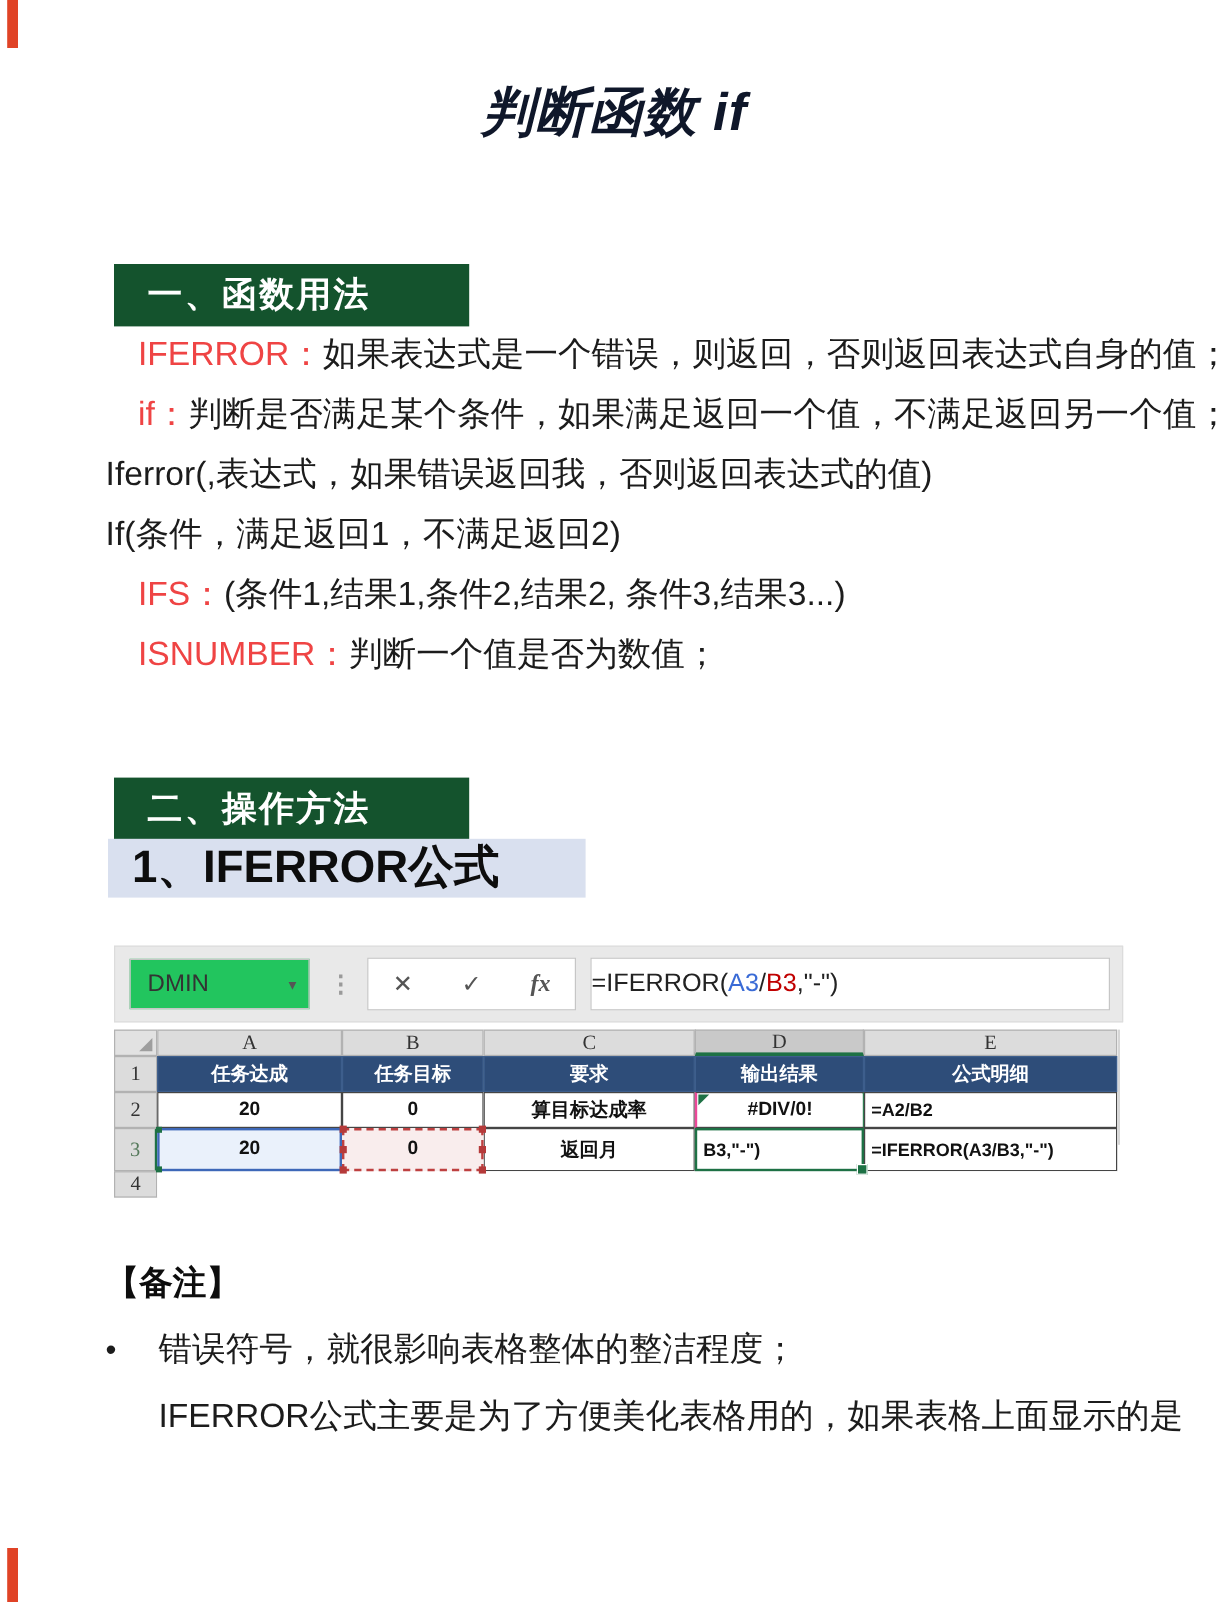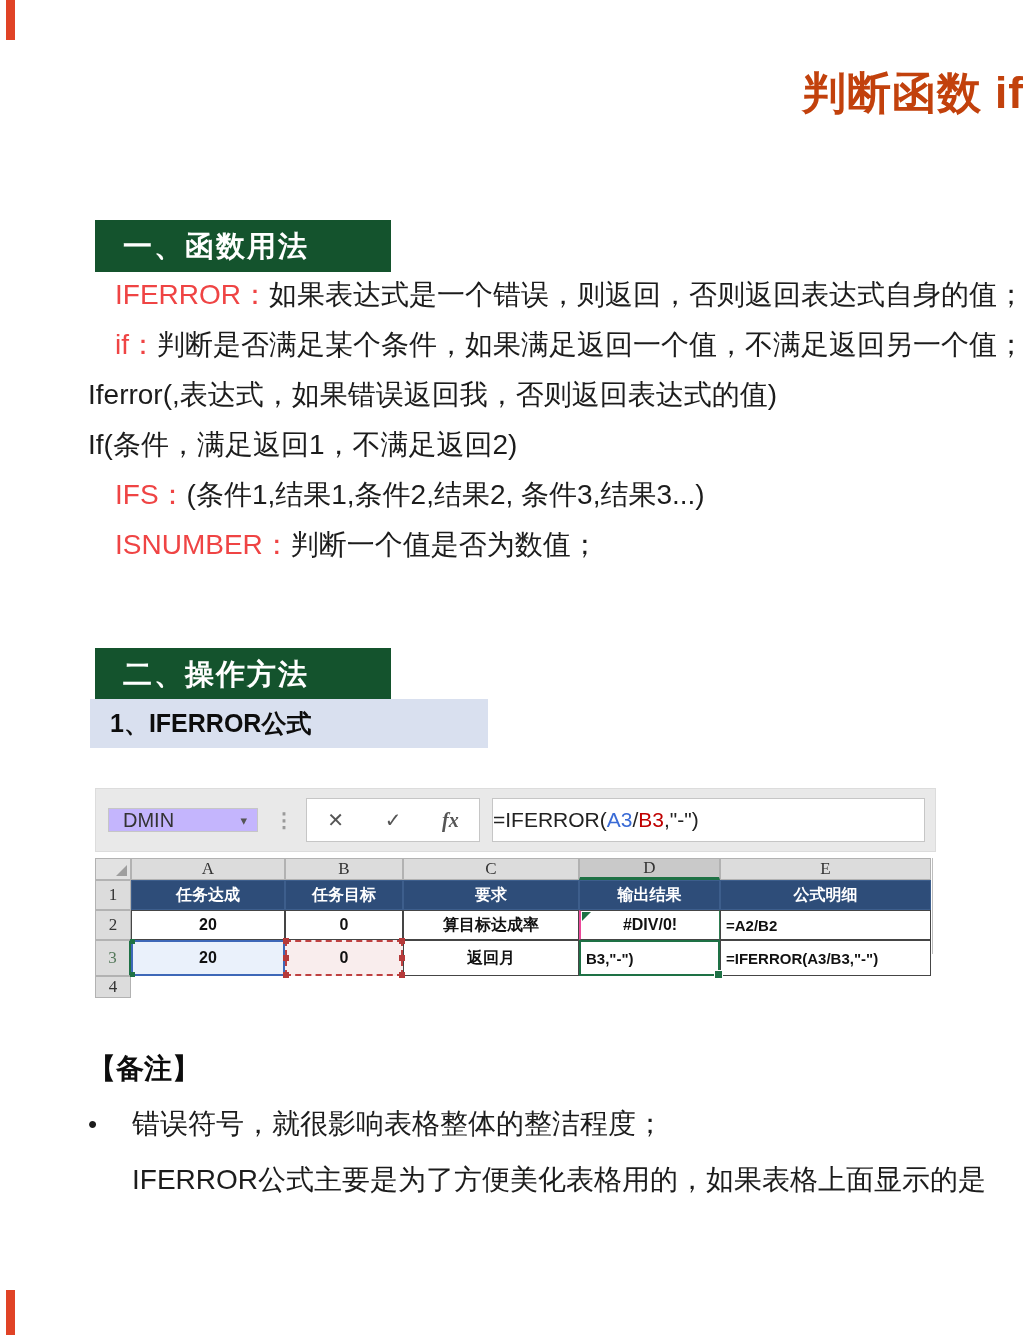--- a/index.html
+++ b/index.html
@@ -3,43 +3,43 @@
 <meta charset="utf-8">
 <style>
   html,body{margin:0;padding:0;background:#ffffff;}
   .page{position:relative;width:1024px;height:1335px;background:#ffffff;overflow:hidden;
         font-family:"Liberation Sans",sans-serif;color:#1c1c1c;}
 
   .edge-marker{position:absolute;left:6px;width:9px;background:#E04326;}
   #edge-top{top:0;height:40px;}
   #edge-bottom{top:1290px;height:45px;}
 
-  #title{position:absolute;top:64px;left:0;width:100%;text-align:right;
-         font-size:44px;font-weight:bold;color:#c2410c;letter-spacing:1px;}
+  #title{position:absolute;top:64px;left:0;width:100%;text-align:center;
+         font-size:44px;font-weight:bold;color:#0f172a;letter-spacing:1px;font-style:italic;}
 
   .banner{position:absolute;left:95px;width:296px;height:52px;background:#14532d;
           color:#ffffff;font-size:29px;font-weight:bold;line-height:52px;
           padding-left:28px;box-sizing:border-box;letter-spacing:2px;margin-top:48px;}
   #banner-usage{top:172px;}
   #banner-method{top:600px;}
 
   #usage{position:absolute;top:270px;left:88px;width:900px;}
   #usage p{margin:0;height:50px;line-height:50px;font-size:28px;white-space:nowrap;}
   .term{color:#ef4444;margin-left:27px;}
   .desc{color:#1c1c1c;}
 
   #sub-banner{position:absolute;top:699px;left:90px;width:398px;height:49px;
-              background:#D9E0EF;color:#0d0d0d;font-size:25px;font-weight:bold;
+              background:#D9E0EF;color:#0d0d0d;font-size:38px;font-weight:bold;
               line-height:49px;padding-left:20px;box-sizing:border-box;}
 
   
   #excel{position:absolute;top:788px;left:95px;width:841px;}
   .fbar{height:64px;background:#E9E9E9;display:flex;align-items:center;
         padding:0 10px 0 12px;box-sizing:border-box;border:1px solid #DCDCDC;}
-  .namebox{width:150px;height:24px;background:#c4b5fd;border:1px solid #C6C6C6;
+  .namebox{width:150px;height:42px;background:#22c55e;border:1px solid #C6C6C6;
            display:flex;align-items:center;padding:0 10px 0 14px;box-sizing:border-box;
            font-size:20px;color:#333;justify-content:flex-end;}
   .namebox .caret{margin-left:auto;color:#555;font-size:13px;}
   .dots{color:#9a9a9a;font-size:20px;margin:0 12px 0 16px;font-weight:bold;}
   .iconsbox{width:172px;height:42px;background:#fff;border:1px solid #C6C6C6;
             display:flex;align-items:center;justify-content:space-around;
             font-size:20px;color:#555;}
   .icon-fx{font-style:italic;font-weight:bold;font-family:"Liberation Serif",serif;}
   .formulabox{flex:1;height:42px;background:#fff;border:1px solid #C6C6C6;
               display:flex;align-items:center;font-size:21px;color:#222;

